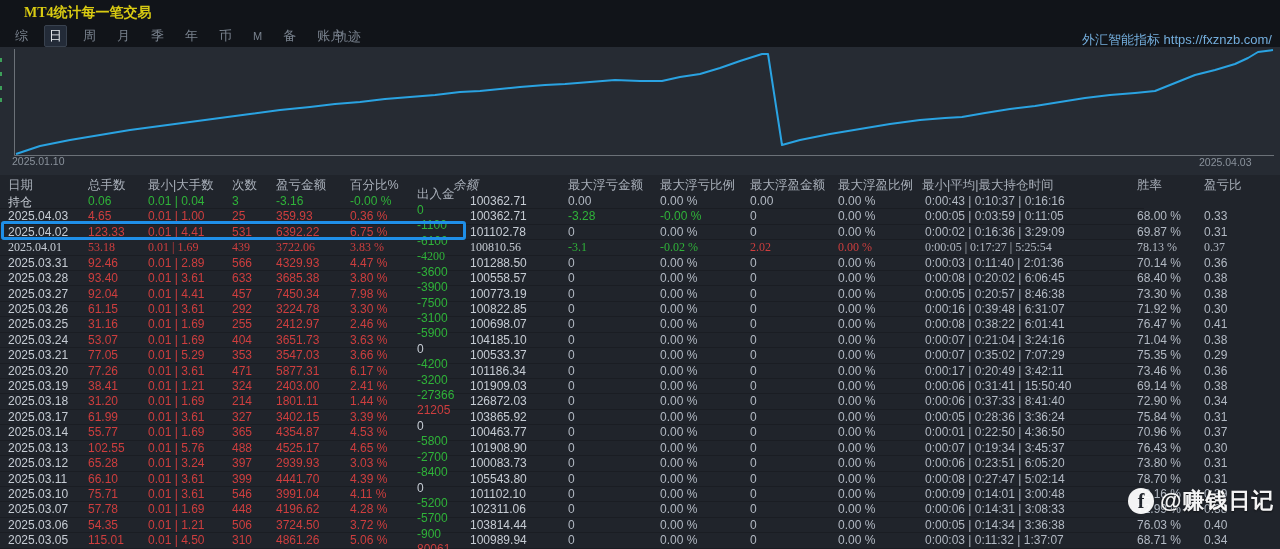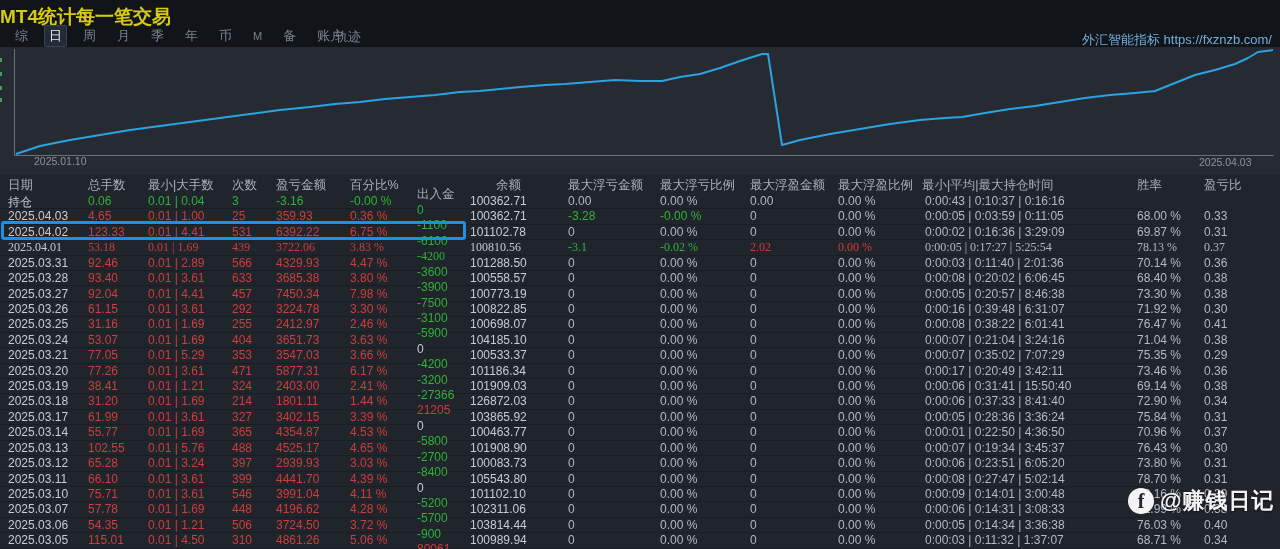--- a/index.html
+++ b/index.html
@@ -10,44 +10,44 @@
   }
   html,body{margin:0;padding:0;background:#000;}
   .screen{
     position:relative;width:1280px;height:549px;overflow:hidden;
     background:var(--bg);
     font-family:"Liberation Sans","DejaVu Sans",sans-serif;
     -webkit-font-smoothing:antialiased;
   }
   
   .topbar{position:absolute;left:0;top:0;width:1280px;height:47px;background:var(--topbar);}
-  .title{position:absolute;left:0;top:4px;font-size:19px;font-weight:bold;color:var(--yellow);}
+  .title{position:absolute;left:24px;top:4px;font-size:14px;font-weight:bold;color:var(--yellow);font-family:Liberation Serif, serif;}
   .brand-link{position:absolute;right:8px;top:4px;font-size:13px;color:var(--link);cursor:pointer;margin-top:27px;}
   .tabbar{position:absolute;left:10px;top:25px;display:flex;gap:11px;align-items:center;}
   .tab{color:var(--tab);font-size:13px;padding:2px 5px;border-radius:2px;cursor:pointer;white-space:nowrap;}
   .tab.sel{color:#e8ecf2;background:#232b38;border:1px solid #39424f;padding:1px 4px;}
   .tab-trail{position:absolute;left:335px;top:28px;color:var(--tab);font-size:13px;cursor:pointer;}
   
   .chart{position:absolute;left:0;top:47px;width:1280px;height:128px;background:var(--chartbg);}
   .chart svg{position:absolute;left:0;top:0;}
   .xlabel{position:absolute;font-size:10.5px;color:#8a929c;}
-  .xlabel.l{left:12px;top:108px;margin-left:22px;}
+  .xlabel.l{left:12px;top:108px;}
   .xlabel.r{left:1199px;top:109px;}
   .edge-tick{position:absolute;left:0;width:2px;background:#3da05a;}
   
   .thead{position:absolute;left:0;top:177px;width:1280px;height:16px;}
   .hcell{position:absolute;font-size:12.5px;color:var(--hdr);white-space:nowrap;}
   .trow{position:absolute;left:0;width:1144px;height:15.4px;border-bottom:1px solid rgba(0,0,0,0.18);}
   .cell{position:absolute;top:1px;font-size:12px;white-space:nowrap;}
   .red{color:var(--red);} .green{color:var(--green);}
   .bright{color:var(--gray);} .plain{color:var(--dim);}
   .col-date{left:8px;} .col-lots{left:88px;} .col-minmax{left:148px;}
   .col-count{left:232px;} .col-pl{left:276px;} .col-pct{left:350px;}
   .col-inout{left:417px;margin-top:9px;} .col-bal{left:470px;}
-  .thead .col-bal{left:496px;}
+  .thead .col-bal{left:453px;font-style:italic;}
   .col-mfl{left:568px;} .col-mflp{left:660px;} .col-mfp{left:750px;}
   .col-mfpp{left:838px;} .col-time{left:925px;}
   .thead .col-time{left:922px;}
   .col-win{left:1137px;} .col-ratio{left:1204px;}
   .hl-border{position:absolute;left:1px;width:465px;height:19px;
     border:3px solid var(--hl);border-radius:3px;box-sizing:border-box;pointer-events:none;}
   
   .watermark{position:absolute;left:1128px;top:486px;display:flex;align-items:center;gap:6px;opacity:0.95;}
   .fb-icon{width:26px;height:26px;border-radius:50%;background:#fff;color:#20242b;
     font-weight:bold;font-size:20px;display:flex;align-items:center;justify-content:center;

